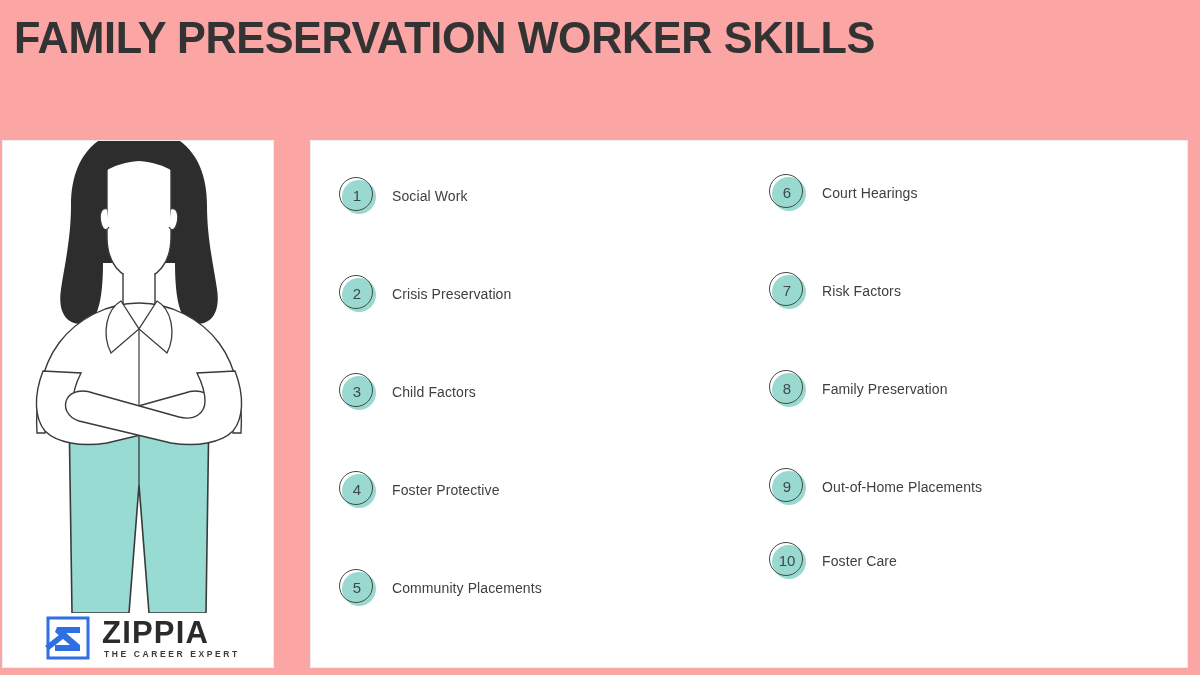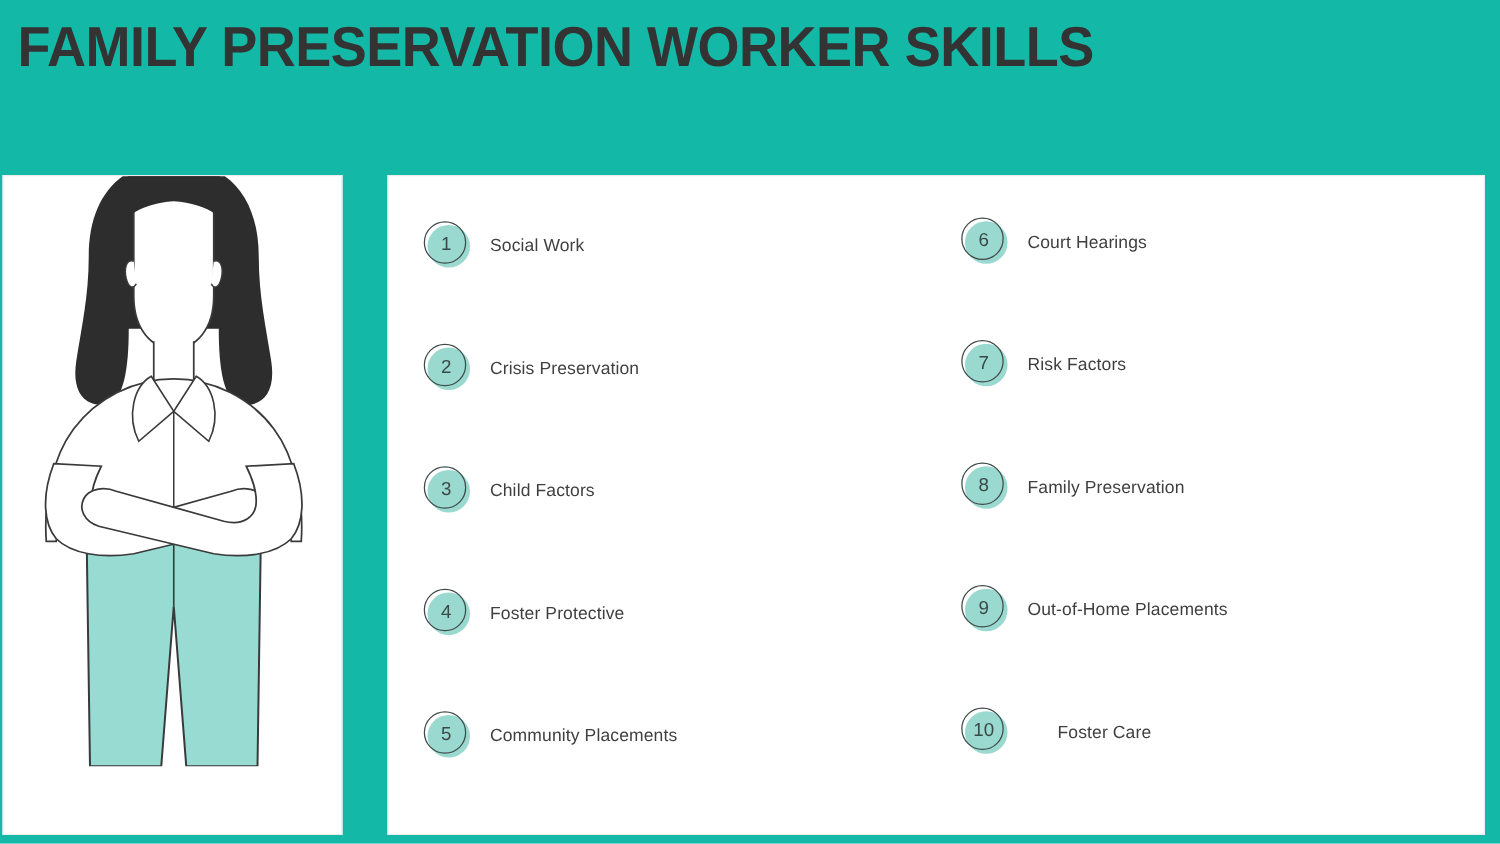--- a/index.html
+++ b/index.html
@@ -9,21 +9,21 @@
     background: #ffffff;
   }
   body {
     font-family: "Liberation Sans", sans-serif;
     -webkit-font-smoothing: antialiased;
   }
   #canvas {
     position: relative;
     width: 1200px;
     height: 675px;
-    background: #14b8a6;
+    background: #fca5a5;
     overflow: hidden;
   }
 
   
   #page-title {
     position: absolute;
     left: 14px;
     top: 12px;
     font-family: "Liberation Sans Narrow", "Liberation Sans", sans-serif;
     font-size: 45px;
@@ -208,20 +208,31 @@
 
       <path d="M40 258 C 30 284 32 306 42 318 C 54 330 78 334 104 330
                L 196 308 C 208 304 212 294 208 286 C 204 278 192 276 182 280
                L 96 304 C 80 308 70 300 70 288 C 70 278 74 268 78 260 Z" fill="#ffffff" stroke="#3a3a3a" stroke-width="1.4"></path>
       <path d="M232 258 C 242 284 240 306 230 318 C 218 330 194 334 168 330
                L 76 308 C 64 304 60 294 64 286 C 68 278 80 276 90 280
                L 176 304 C 192 308 202 300 202 288 C 202 278 198 268 194 260 Z" fill="#ffffff" stroke="#3a3a3a" stroke-width="1.4"></path>
     </svg>
   </div>
 
+  <div id="zippia-logo">
+    <svg id="zippia-mark" viewBox="0 0 48 48" aria-hidden="true">
+      <rect x="4" y="4" width="40" height="40" fill="none" stroke="#2f6fe4" stroke-width="3"></rect>
+      <path d="M13 13 L36 13 L36 19 L22 19 L36 31 L36 37 L11 37 L11 31 L26 31 L11 18 Z" fill="#2f6fe4"></path>
+      <path d="M1 32 L20 17 L24 21 L5 36 Z" fill="#2f6fe4"></path>
+    </svg>
+    <div id="zippia-wordmark">
+      <div id="zippia-name">ZIPPIA</div>
+      <div id="zippia-tagline">THE CAREER EXPERT</div>
+    </div>
+  </div>
 
   <div id="skills-panel">
     <div class="skills-column" id="skills-column-left">
         <div class="skill-row" style="top: 32px;">
           <div class="badge">
             <div class="badge-disc" style="background: rgb(154, 217, 207);"></div>
             <div class="badge-ring" style="border-color: rgb(63, 74, 74);"></div>
             <div class="badge-num">1</div>
           </div>
           <div class="skill-label">Social Work</div>
@@ -285,21 +296,21 @@
           <div class="skill-label">Family Preservation</div>
         </div>
         <div class="skill-row" style="top: 326px;">
           <div class="badge">
             <div class="badge-disc" style="background: rgb(154, 217, 207);"></div>
             <div class="badge-ring" style="border-color: rgb(63, 74, 74);"></div>
             <div class="badge-num">9</div>
           </div>
           <div class="skill-label">Out-of-Home Placements</div>
         </div>
-        <div class="skill-row" style="top: 424px; gap: 24px;">
+        <div class="skill-row" style="top: 400px;">
           <div class="badge">
             <div class="badge-disc" style="background: rgb(154, 217, 207);"></div>
             <div class="badge-ring" style="border-color: rgb(63, 74, 74);"></div>
             <div class="badge-num">10</div>
           </div>
           <div class="skill-label">Foster Care</div>
         </div>
       </div>
   </div>
 

